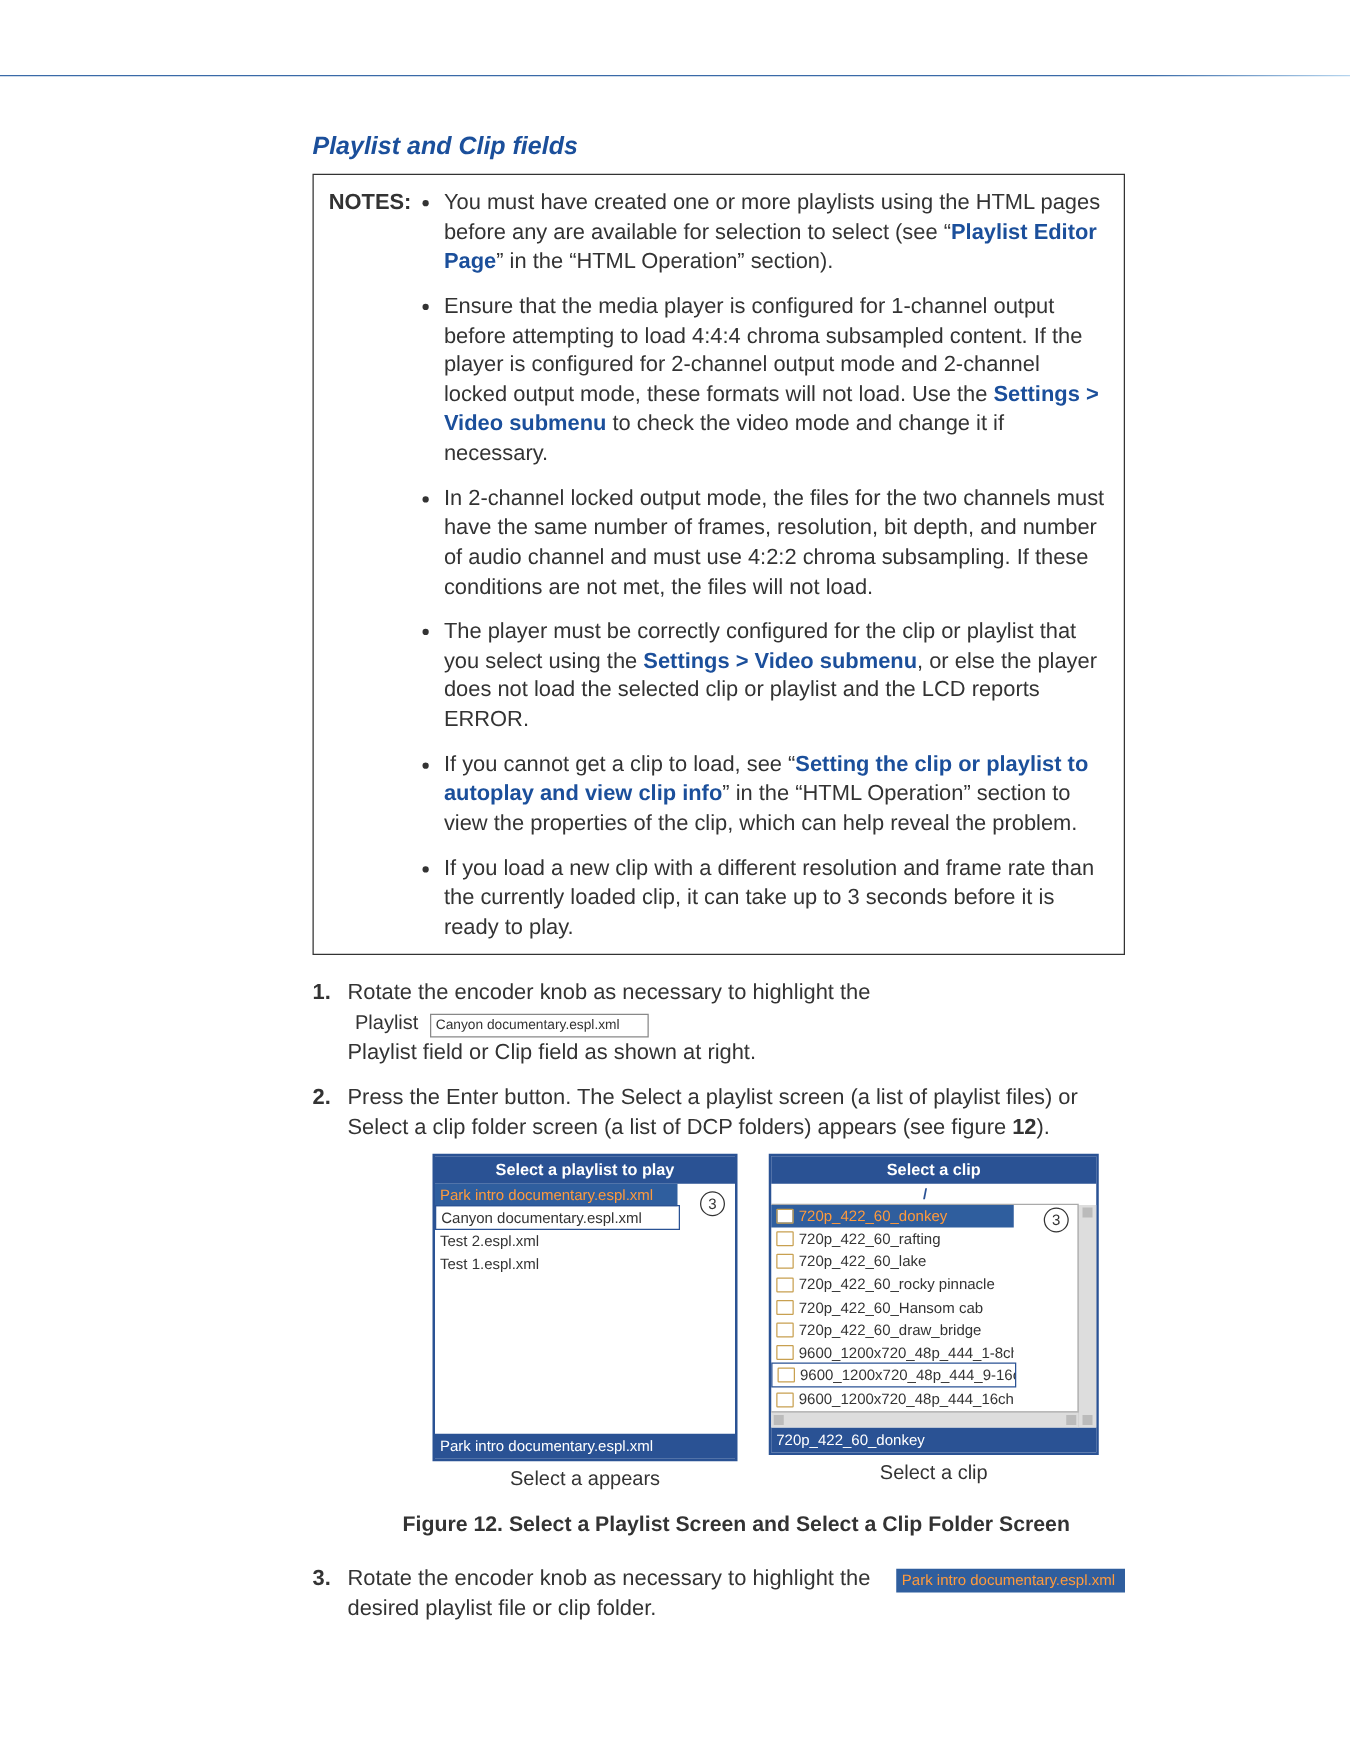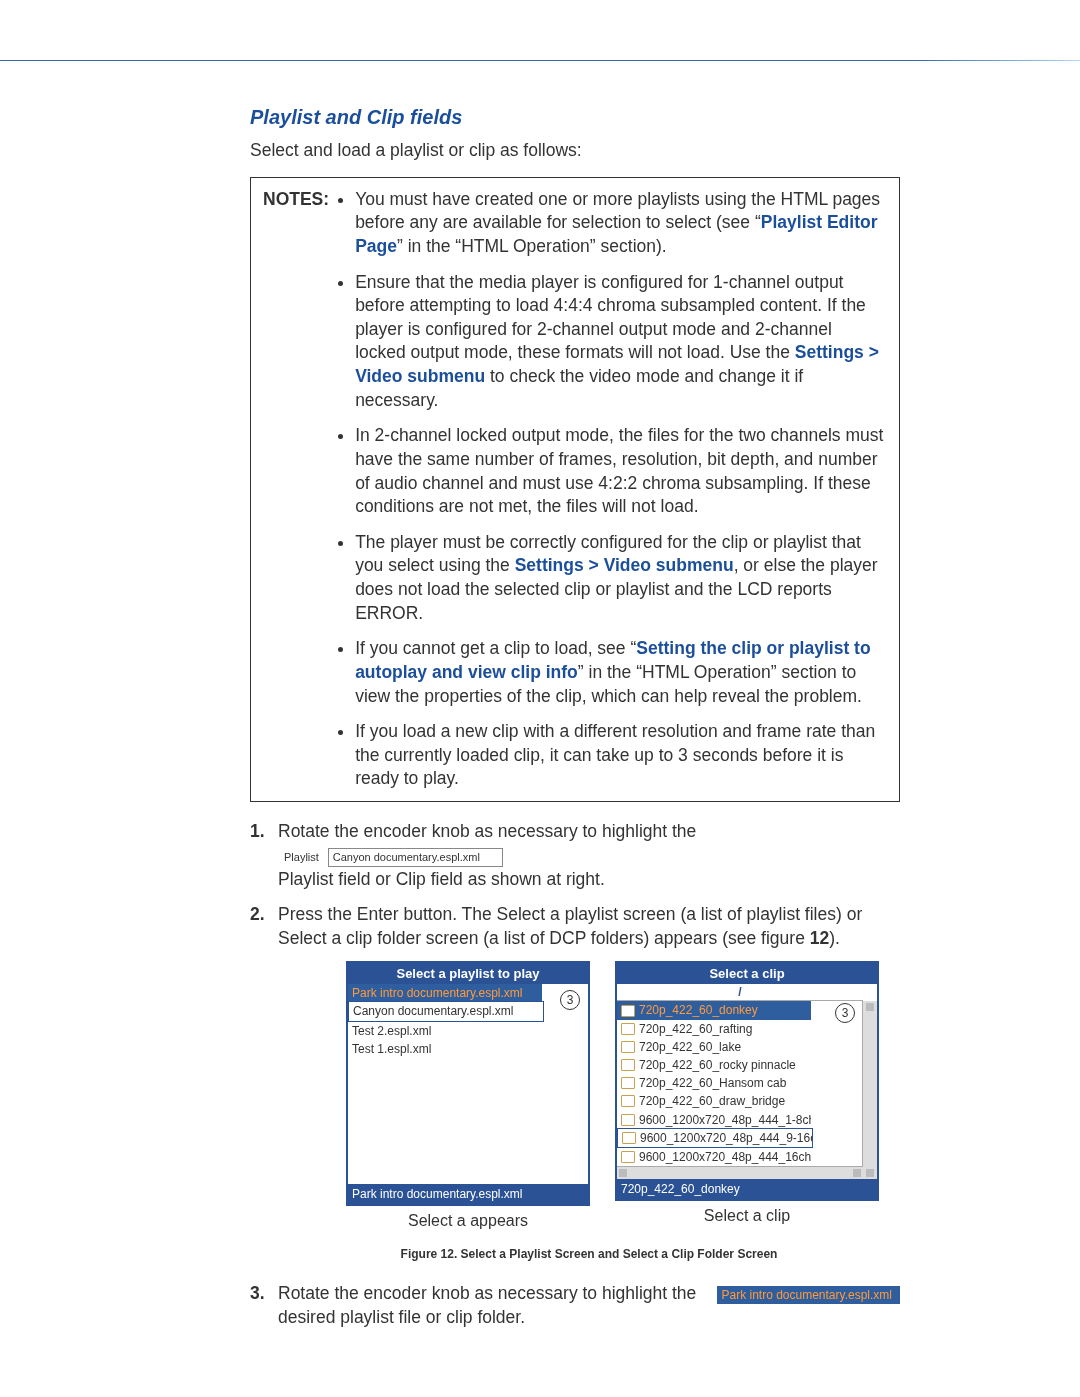--- a/index.html
+++ b/index.html
@@ -62,21 +62,21 @@
     position: absolute;
     left: 0;
     font-weight: bold;
   }
   .inline-field {
     display: inline-block;
     vertical-align: middle;
     margin-left: 6px;
     white-space: nowrap;
   }
-  .inline-field .lbl { font-size: 11px; margin-right: 4px; }
+  .inline-field .lbl { font-size: 16px; margin-right: 4px; }
   .inline-field .box {
     display: inline-block;
     border: 1px solid #888;
     background: #fff;
     font-size: 11px;
     padding: 1px 22px 1px 4px;
   }
   .hl-selected {
     background: #2f5e9e;
     color: #fff;
@@ -173,36 +173,35 @@
     height:12px; background:#ddd; border-top:1px solid #aaa;
     margin-right:14px; position:relative;
   }
   .scroll-h::before, .scroll-h::after{
     content:""; position:absolute; top:2px; width:8px; height:8px; background:#bbb;
   }
   .scroll-h::before{left:2px;}
   .scroll-h::after{right:2px;}
   .fig-caption {
     font-weight: bold;
-    font-size: 12px;
+    font-size: 17px;
     text-align: center;
     margin: 14px 0 20px 0;
   }
   .slash { text-align:center; font-weight:bold; color:#2a5294; border-bottom:1px solid #aaa; margin-right:14px;}
 </style>
 </head>
 <body>
 
 <div class="top-rule"></div>
 
 <div class="page">
 
   <h3 class="section-title">Playlist and Clip fields</h3>
 
-  <p class="body-text">Select and load a playlist or clip as follows:</p>
 
   <div class="notes-box">
     <div class="notes-flex">
       <div class="notes-label">NOTES:</div>
       <ul class="notes-list">
         <li>
           <span>You must have created one or more playlists using the HTML pages before any are available for selection to select (see “</span><span class="link">Playlist Editor Page</span><span>” in the “HTML Operation” section).</span>
         </li>
         <li>
           <span>Ensure that the media player is configured for 1-channel output before attempting to load 4:4:4 chroma subsampled content. If the player is configured for 2-channel output mode and 2-channel locked output mode, these formats will not load. Use the </span><span class="link">Settings &gt; Video submenu</span><span> to check the video mode and change it if necessary.</span>

